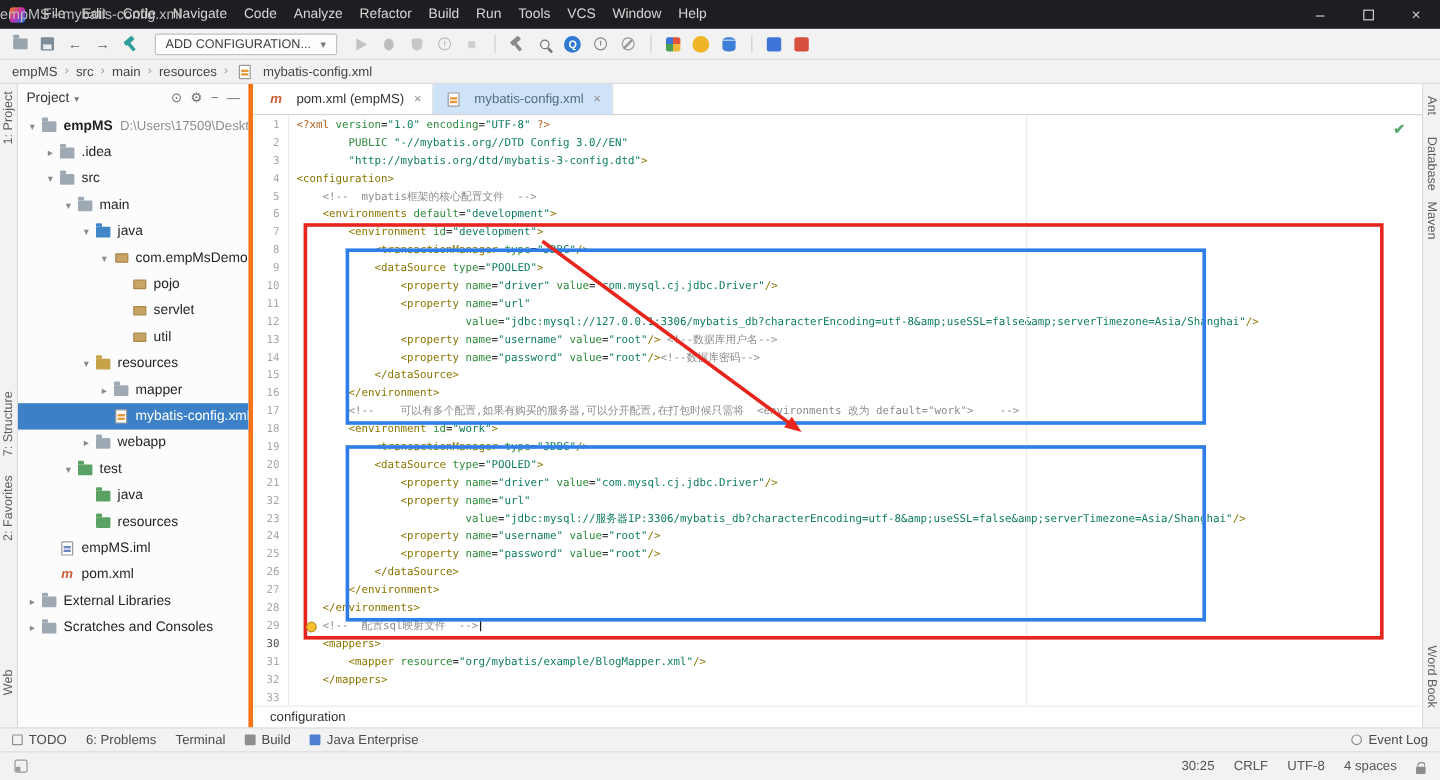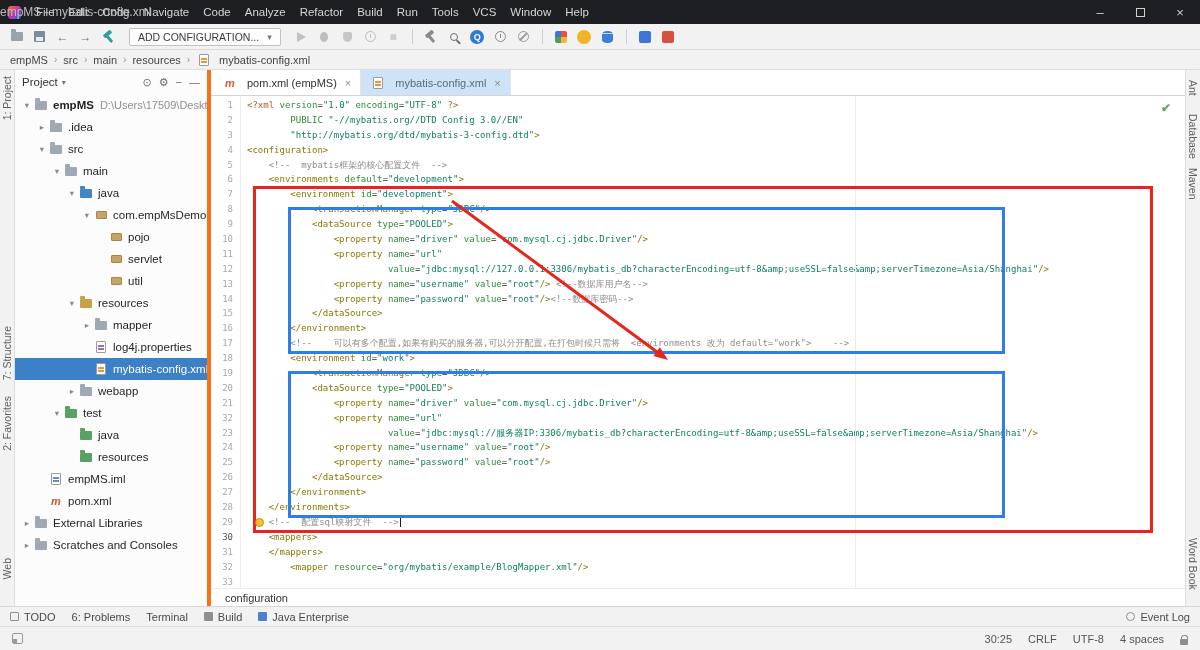--- a/index.html
+++ b/index.html
@@ -358,27 +358,20 @@
               <span class="fo fo-res"></span>
             </span>
             <span class="tlabel">resources</span>
           </div>
           <div class="trow" style="padding-left: 66px;">
             <span class="chev">▸</span>
             <span class="ic">
               <span class="fo"></span>
             </span>
             <span class="tlabel">mapper</span>
-          </div>
-          <div class="trow" style="padding-left: 66px;">
-            <span class="chev"></span>
-            <span class="ic">
-              <span class="fi fprop"></span>
-            </span>
-            <span class="tlabel">log4j.properties</span>
           </div>
           <div class="trow sel" style="padding-left: 66px;">
             <span class="chev"></span>
             <span class="ic">
               <span class="fi fxml"></span>
             </span>
             <span class="tlabel">mybatis-config.xml</span>
           </div>
           <div class="trow" style="padding-left: 51px;">
             <span class="chev">▸</span>
@@ -517,22 +510,22 @@
             <div class="cline"><span class="tk-pl">                </span><span class="tk-tag">&lt;property</span><span class="tk-pl"> </span><span class="tk-attr">name</span><span class="tk-pl">=</span><span class="tk-str">"driver"</span><span class="tk-pl"> </span><span class="tk-attr">value</span><span class="tk-pl">=</span><span class="tk-str">"com.mysql.cj.jdbc.Driver"</span><span class="tk-tag">/&gt;</span></div>
             <div class="cline"><span class="tk-pl">                </span><span class="tk-tag">&lt;property</span><span class="tk-pl"> </span><span class="tk-attr">name</span><span class="tk-pl">=</span><span class="tk-str">"url"</span></div>
             <div class="cline"><span class="tk-pl">                          </span><span class="tk-attr">value</span><span class="tk-pl">=</span><span class="tk-str">"jdbc:mysql://服务器IP:3306/mybatis_db?characterEncoding=utf-8&amp;amp;useSSL=false&amp;amp;serverTimezone=Asia/Shanghai"</span><span class="tk-tag">/&gt;</span></div>
             <div class="cline"><span class="tk-pl">                </span><span class="tk-tag">&lt;property</span><span class="tk-pl"> </span><span class="tk-attr">name</span><span class="tk-pl">=</span><span class="tk-str">"username"</span><span class="tk-pl"> </span><span class="tk-attr">value</span><span class="tk-pl">=</span><span class="tk-str">"root"</span><span class="tk-tag">/&gt;</span></div>
             <div class="cline"><span class="tk-pl">                </span><span class="tk-tag">&lt;property</span><span class="tk-pl"> </span><span class="tk-attr">name</span><span class="tk-pl">=</span><span class="tk-str">"password"</span><span class="tk-pl"> </span><span class="tk-attr">value</span><span class="tk-pl">=</span><span class="tk-str">"root"</span><span class="tk-tag">/&gt;</span></div>
             <div class="cline"><span class="tk-pl">            </span><span class="tk-tag">&lt;/dataSource</span><span class="tk-tag">&gt;</span></div>
             <div class="cline"><span class="tk-pl">        </span><span class="tk-tag">&lt;/environment</span><span class="tk-tag">&gt;</span></div>
             <div class="cline"><span class="tk-pl">    </span><span class="tk-tag">&lt;/environments</span><span class="tk-tag">&gt;</span></div>
             <div class="cline"><span class="tk-pl">    </span><span class="tk-cm">&lt;!--  配置sql映射文件  --&gt;</span><span class="caret"></span></div>
             <div class="cline"><span class="tk-pl">    </span><span class="tk-tag">&lt;mappers</span><span class="tk-tag">&gt;</span></div>
+            <div class="cline"><span class="tk-pl">        </span><span class="tk-tag">&lt;mapper</span><span class="tk-pl"> </span><span class="tk-attr">resource</span><span class="tk-pl">=</span><span class="tk-str">"org/mybatis/example/BlogMapper.xml"</span><span class="tk-tag">/&gt;</span></div>
             <div class="cline"><span class="tk-pl">    </span><span class="tk-tag">&lt;/mappers</span><span class="tk-tag">&gt;</span></div>
-            <div class="cline"><span class="tk-pl">        </span><span class="tk-tag">&lt;mapper</span><span class="tk-pl"> </span><span class="tk-attr">resource</span><span class="tk-pl">=</span><span class="tk-str">"org/mybatis/example/BlogMapper.xml"</span><span class="tk-tag">/&gt;</span></div>
           </div>
         <span class="okcheck">✔</span>
       </div>
       <div class="crumbs2">
         <span>configuration</span>
       </div>
     </div>
 
     <div class="stripe stripe-r">
         <span class="vt rs-0">Ant</span>

